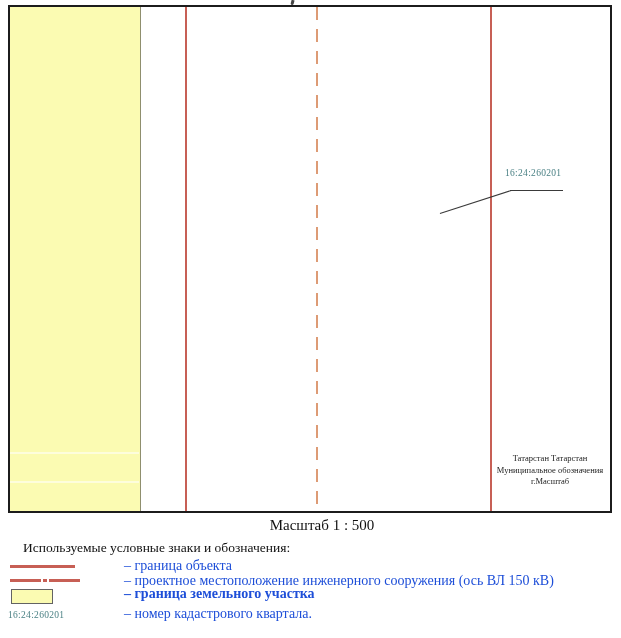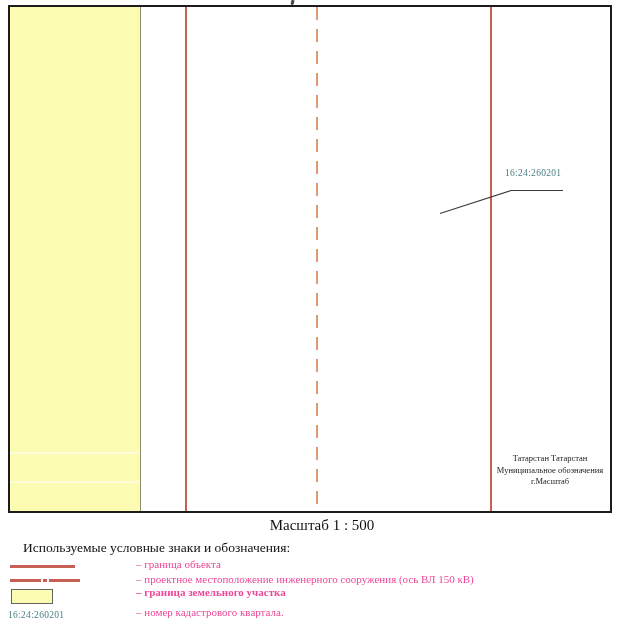--- a/index.html
+++ b/index.html
@@ -48,21 +48,21 @@
   }
 
   
   .caption{
     left:20px;top:517px;width:604px;text-align:center;
     font-size:15px;color:#111;
   }
 
   
   .legend-header{left:8px;top:540px;font-size:13.5px;color:#111;white-space:nowrap;margin-left:15px;}
-  .legend-label{left:136px;font-size:11px;color:#ec4899;white-space:nowrap;}
+  .legend-label{left:124px;font-size:14px;color:#1d4ed8;white-space:nowrap;}
 
   .sym-solid-line{left:10px;top:565px;width:65px;height:2.5px;background:#c75f55;}
   .sym-dash-row{left:10px;top:579px;width:70px;height:3px;}
   .sym-dash{position:absolute;top:0;height:2.5px;background:#c75f55;}
   .sym-dash.d1{left:0;width:31px;}
   .sym-dash.d2{left:33px;width:4px;}
   .sym-dash.d3{left:39px;width:31px;}
   .sym-parcel-rect{
     left:11px;top:589px;width:42px;height:15px;
     background:#fbfbb2;border:1.5px solid #636363;box-sizing:border-box;

